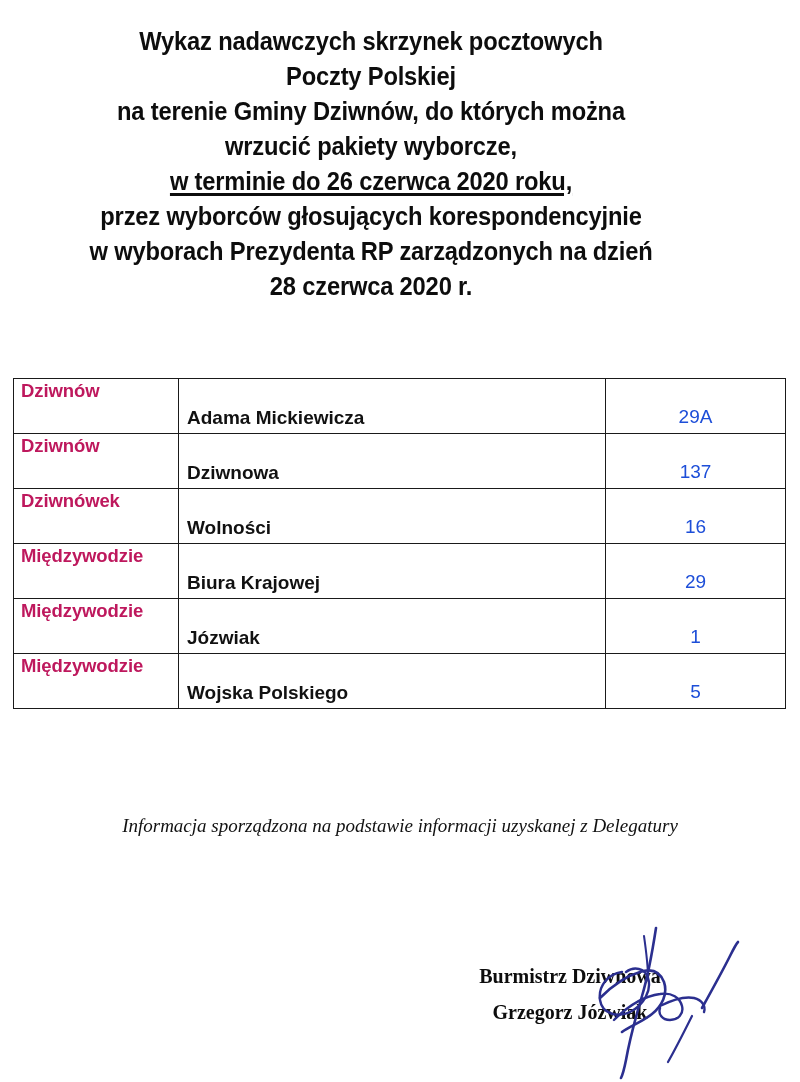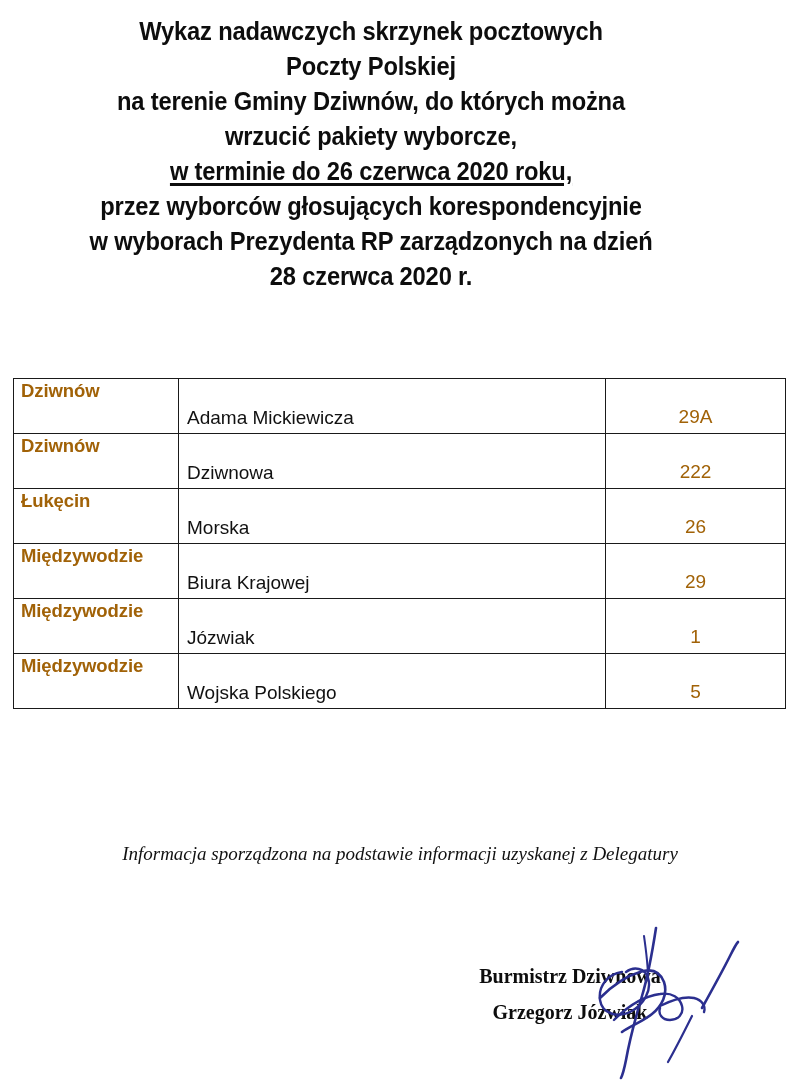--- a/index.html
+++ b/index.html
@@ -21,21 +21,21 @@
     position: relative;
     width: 800px;
     height: 1082px;
     background: #ffffff;
   }
 
   
   .heading {
     position: absolute;
     left: 0;
-    top: 14px;
+    top: 24px;
     width: 742px;
     text-align: center;
   }
   .heading-line {
     font-family: "Liberation Sans", sans-serif;
     font-weight: bold;
     font-size: 25.5px;
     line-height: 35px;
     letter-spacing: -0.2px;
     color: #0d0d0d;
@@ -77,62 +77,62 @@
   }
   .cell-place span {
     position: absolute;
     left: 7px;
     top: 1px;
     font-family: "Liberation Sans", sans-serif;
     font-weight: bold;
     font-size: 18.5px;
     line-height: 22px;
     letter-spacing: -0.1px;
-    color: #a16207;
+    color: #be185d;
     white-space: nowrap;
   }
 
   .cell-street {
     position: relative;
     height: 52px;
   }
   .cell-street span {
     position: absolute;
     left: 8px;
     bottom: 2px;
     font-family: "Liberation Sans", sans-serif;
-    font-weight: normal;
+    font-weight: bold;
     font-size: 19px;
     line-height: 22px;
     color: #111111;
     white-space: nowrap;
   }
 
   .cell-num {
     position: relative;
     height: 52px;
   }
   .cell-num span {
     position: absolute;
     left: 0;
     right: 0;
     bottom: 3px;
     text-align: center;
     font-family: "Liberation Sans", sans-serif;
     font-weight: normal;
     font-size: 19px;
     line-height: 22px;
-    color: #a16207;
+    color: #1d4ed8;
   }
 
   
   .footnote {
     position: absolute;
     left: 0;
-    top: 840px;
+    top: 812px;
     width: 800px;
     text-align: center;
   }
   .footnote-line {
     font-family: "Liberation Serif", serif;
     font-style: italic;
     font-size: 19px;
     line-height: 27px;
     color: #111111;
     white-space: nowrap;
@@ -213,38 +213,38 @@
                 <span>Dziwnów</span>
               </div>
             </td>
           <td>
               <div class="cell-street">
                 <span>Dziwnowa</span>
               </div>
             </td>
           <td>
               <div class="cell-num">
-                <span>222</span>
-              </div>
-            </td>
-        </tr>
-        <tr>
-          <td>
-              <div class="cell-place">
-                <span>Łukęcin</span>
-              </div>
-            </td>
-          <td>
-              <div class="cell-street">
-                <span>Morska</span>
-              </div>
-            </td>
-          <td>
-              <div class="cell-num">
-                <span>26</span>
+                <span>137</span>
+              </div>
+            </td>
+        </tr>
+        <tr>
+          <td>
+              <div class="cell-place">
+                <span>Dziwnówek</span>
+              </div>
+            </td>
+          <td>
+              <div class="cell-street">
+                <span>Wolności</span>
+              </div>
+            </td>
+          <td>
+              <div class="cell-num">
+                <span>16</span>
               </div>
             </td>
         </tr>
         <tr>
           <td>
               <div class="cell-place">
                 <span>Międzywodzie</span>
               </div>
             </td>
           <td>

